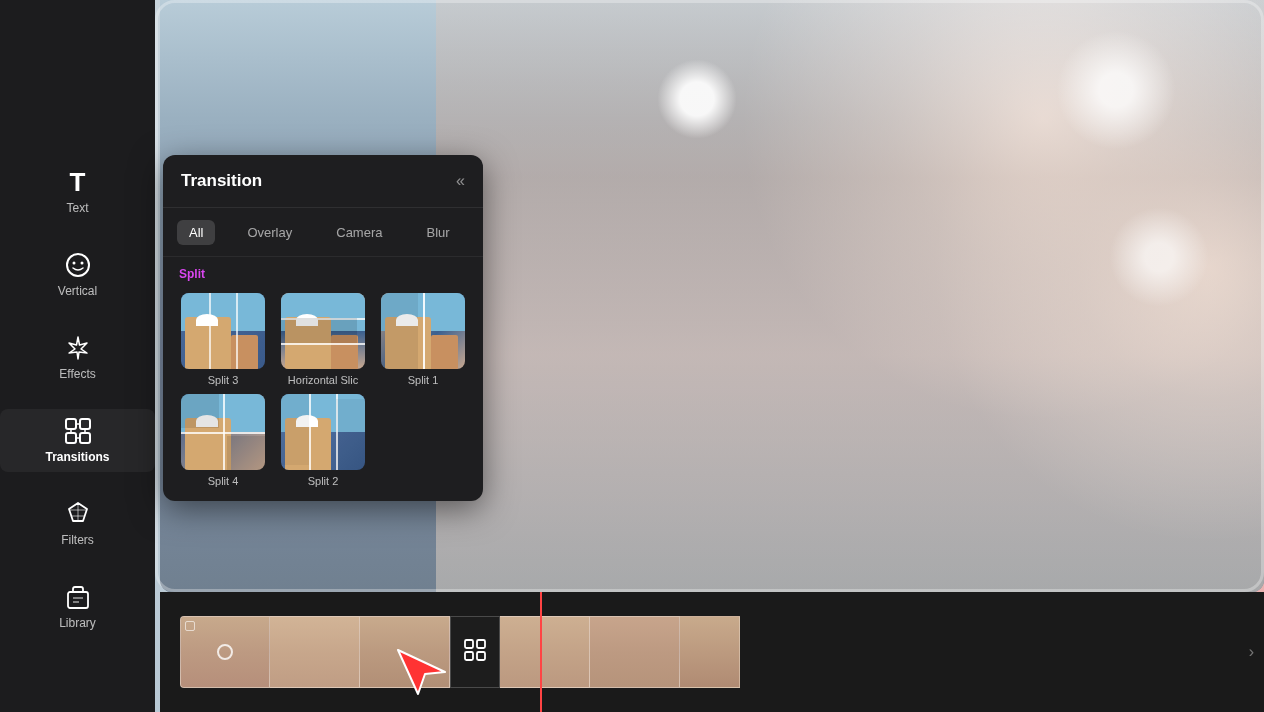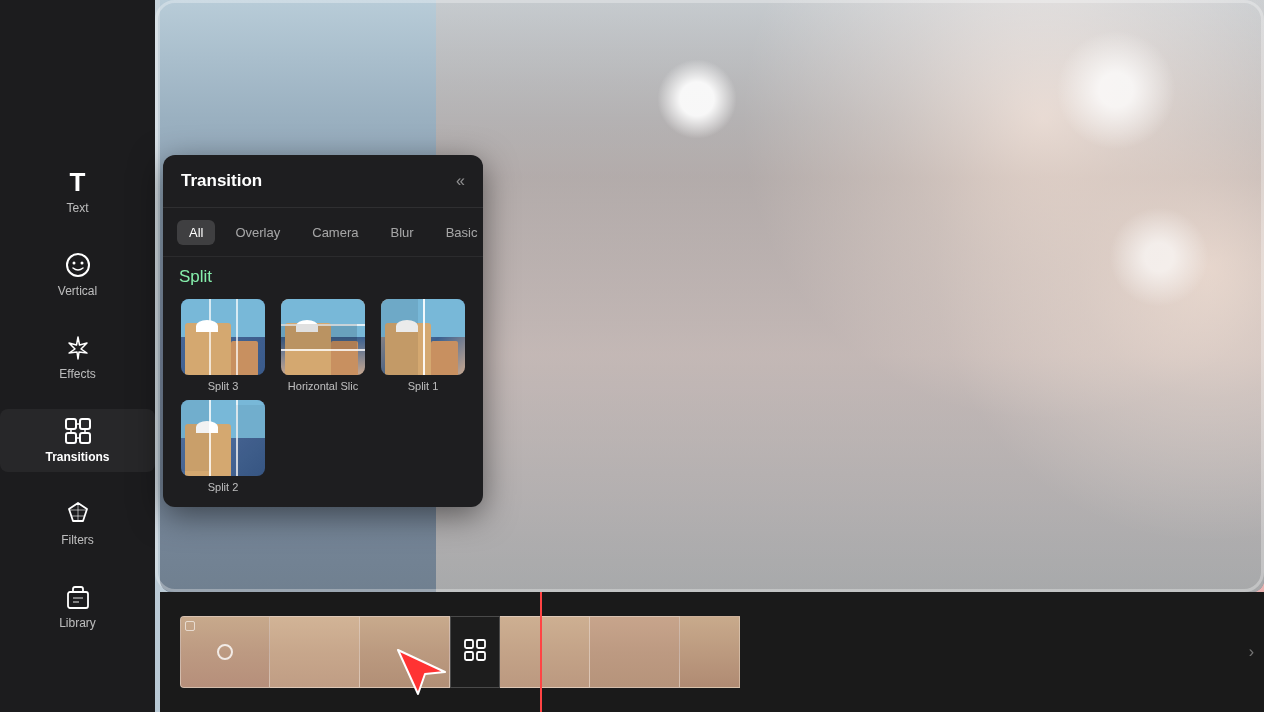--- a/index.html
+++ b/index.html
@@ -203,21 +203,21 @@
       display: flex;
       align-items: center;
       gap: 3px;
     }
 
     
     .filter-tabs {
       display: flex;
       align-items: center;
       padding: 10px 14px;
-      gap: 8px;
+      gap: 20px;
       border-bottom: 1px solid rgba(255,255,255,0.06);
     }
 
     .filter-tab {
       padding: 5px 12px;
       border-radius: 6px;
       font-size: 13px;
       color: rgba(255,255,255,0.6);
       cursor: pointer;
       background: transparent;
@@ -241,23 +241,23 @@
       align-items: center;
       justify-content: center;
       cursor: pointer;
       color: white;
       font-size: 14px;
     }
 
     
     .section-label {
       padding: 10px 16px 6px;
-      font-size: 17px;
-      font-weight: 400;
-      color: #86efac;
+      font-size: 12px;
+      font-weight: 700;
+      color: #d946ef;
     }
 
     
     .effects-grid {
       display: grid;
       grid-template-columns: repeat(3, 1fr);
       gap: 8px;
       padding: 6px 14px 14px;
       overflow-y: auto;
       max-height: 400px;
@@ -520,20 +520,35 @@
           <div style="position:absolute;bottom:0;right:8%;width:32%;height:45%;background:#c89060;border-radius:2px 2px 0 0;"></div>
 
           <div style="position:absolute;top:0;left:50%;width:2px;height:100%;background:rgba(255,255,255,0.9);"></div>
           <div style="position:absolute;top:0;left:0;width:50%;height:100%;background:rgba(0,0,0,0.08);transform:translateX(-5px);"></div>
         </div>
       </div>
       <span class="effect-label">Split 1</span>
     </div>
 
 
+    <div class="effect-item">
+      <div class="effect-thumbnail split4">
+        <div class="thumb-inner">
+          <div class="thumb-sky" style="height:50%;background:#78b8d8;"></div>
+          <div style="position:absolute;bottom:0;left:5%;width:55%;height:68%;background:#d4a870;border-radius:3px 3px 0 0;"></div>
+          <div style="position:absolute;top:28%;left:18%;width:22px;height:12px;background:white;border-radius:50% 50% 0 0;"></div>
+
+          <div style="position:absolute;top:0;left:50%;width:2px;height:100%;background:rgba(255,255,255,0.8);"></div>
+          <div style="position:absolute;top:50%;left:0;width:100%;height:2px;background:rgba(255,255,255,0.8);"></div>
+          <div style="position:absolute;top:0;left:0;width:50%;height:50%;background:rgba(0,0,0,0.1);transform:translate(-4px,-4px);"></div>
+          <div style="position:absolute;top:50%;left:50%;width:50%;height:50%;background:rgba(0,0,0,0.1);transform:translate(4px,4px);"></div>
+        </div>
+      </div>
+      <span class="effect-label">Split 4</span>
+    </div>
 
     <div class="effect-item">
       <div class="effect-thumbnail split2">
         <div class="thumb-inner">
           <div class="thumb-sky" style="height:50%;background:#78b8d8;"></div>
           <div style="position:absolute;bottom:0;left:5%;width:55%;height:68%;background:#d4a870;border-radius:3px 3px 0 0;"></div>
           <div style="position:absolute;top:28%;left:18%;width:22px;height:12px;background:white;border-radius:50% 50% 0 0;"></div>
 
           <div style="position:absolute;top:0;left:33%;width:2px;height:100%;background:rgba(255,255,255,0.8);"></div>
           <div style="position:absolute;top:0;left:66%;width:2px;height:100%;background:rgba(255,255,255,0.8);"></div>

